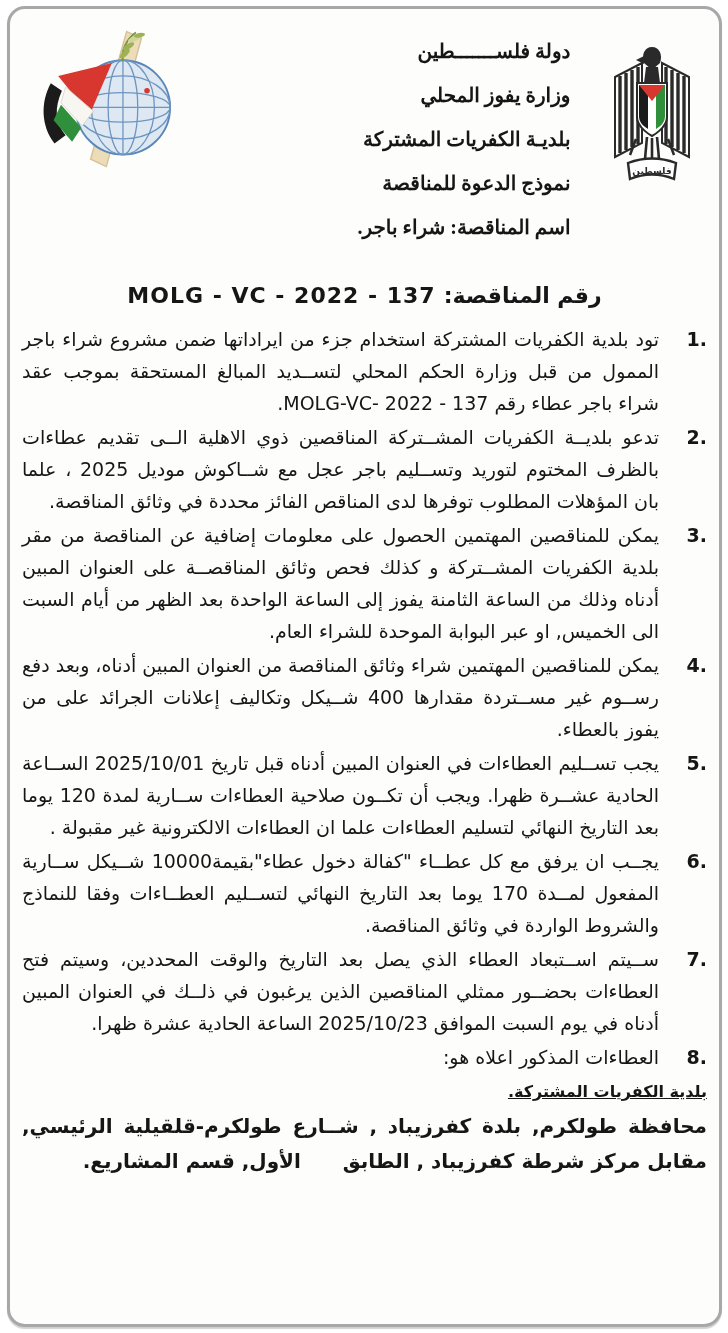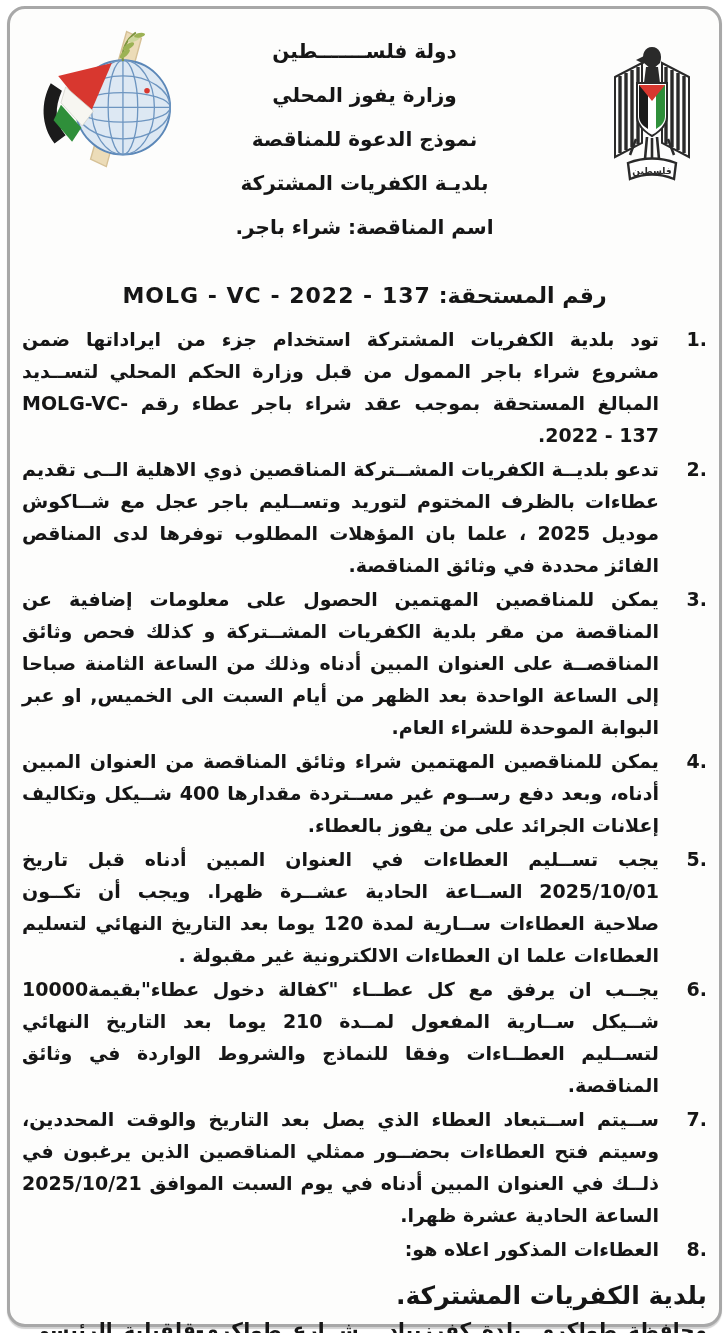--- a/index.html
+++ b/index.html
@@ -10,40 +10,40 @@
   .paper{
     position:absolute;top:6px;left:7px;right:6px;bottom:6px;
     background:#fdfdfc;border:3px solid #a8a8a8;border-radius:18px;
     box-sizing:border-box;padding:16px 12px 8px 12px;direction:rtl;
     box-shadow:0 2px 1px rgba(0,0,0,.18);
   }
   
   .header{position:relative;height:254px;}
   .logo-muni{position:absolute;left:14px;top:0;width:148px;height:150px;}
   .logo-emblem{position:absolute;right:4px;top:18px;width:102px;height:148px;}
-  .titles{width:440px;margin:0 auto;position:relative;right:0;text-align:center;padding-top:4px;}
+  .titles{width:440px;margin:0 auto;position:relative;right:14px;text-align:right;padding-top:4px;font-family:Liberation Serif, serif;}
   .title-line{font-weight:bold;font-size:20px;line-height:44px;white-space:nowrap;}
   .tender-no{
     text-align:center;font-weight:bold;font-size:22px;line-height:34px;margin-top:0;
     display:flex;justify-content:center;gap:8px;direction:rtl;align-items:baseline;
   }
   .tender-no .val{direction:ltr;unicode-bidi:embed;letter-spacing:1px;text-align:center;}
   
   .clauses{margin-top:10px;}
   .item{display:flex;direction:rtl;margin-bottom:2px;}
   .item-num{
     width:28px;flex:0 0 28px;margin-left:20px;font-weight:bold;font-size:19px;
     line-height:32px;text-align:right;unicode-bidi:plaintext;direction:rtl;
   }
   .item-text{
-    flex:1;font-weight:bold;font-size:19px;line-height:32px;
+    flex:1;font-weight:normal;font-size:19px;line-height:32px;
     text-align:justify;text-align-last:right;
   }
   
-  .org-line{font-weight:bold;font-size:25px;line-height:34px;margin-top:14px;}
+  .org-line{font-weight:bold;font-size:16px;line-height:34px;margin-top:2px;text-decoration:underline;}
   .address{font-weight:bold;font-size:20px;line-height:35px;text-align:justify;text-align-last:right;}
 </style>
 </head>
 <body>
 
 <div class="paper">
 
   <div class="header">
 
     <div class="logo-muni">
@@ -121,59 +121,59 @@
         </g>
 
         <path d="M26,120 Q50,111 74,120 L72,136 Q50,127 28,136 Z" fill="#ffffff" stroke="#2a2a2a" stroke-width="2.4"></path>
         <text x="50" y="131" text-anchor="middle" font-size="9" font-weight="bold" fill="#2a2a2a" font-family="DejaVu Sans, sans-serif">فلسطين</text>
       </svg>
     </div>
 
     <div class="titles">
       <div class="title-line">دولة فلســـــــطين</div>
       <div class="title-line">وزارة يفوز المحلي</div>
+      <div class="title-line">بلديـة الكفريات المشتركة</div>
       <div class="title-line">نموذج الدعوة للمناقصة</div>
-      <div class="title-line">بلديـة الكفريات المشتركة</div>
       <div class="title-line">اسم المناقصة: شراء باجر.</div>
     </div>
   </div>
 
   <div class="tender-no">
-    <span>رقم المستحقة:</span>
+    <span>رقم المناقصة:</span>
     <span class="val">MOLG - VC - 2022 - 137</span>
   </div>
 
   <div class="clauses">
     <div class="item">
       <div class="item-num">1.</div>
       <div class="item-text">تود بلدية الكفريات المشتركة استخدام جزء من ايراداتها ضمن مشروع شراء باجر الممول من قبل وزارة الحكم المحلي لتســديد المبالغ المستحقة بموجب عقد  شراء باجر عطاء رقم MOLG-VC- 2022 - 137.</div>
     </div>
     <div class="item">
       <div class="item-num">2.</div>
       <div class="item-text">تدعو بلديــة الكفريات المشــتركة المناقصين ذوي الاهلية الــى تقديم عطاءات بالظرف المختوم لتوريد وتســليم باجر عجل مع شــاكوش موديل 2025 ، علما بان المؤهلات المطلوب توفرها لدى المناقص الفائز محددة في  وثائق المناقصة.</div>
     </div>
     <div class="item">
       <div class="item-num">3.</div>
-      <div class="item-text">يمكن للمناقصين المهتمين الحصول على معلومات إضافية عن المناقصة من مقر بلدية الكفريات المشــتركة و كذلك فحص وثائق المناقصــة على العنوان المبين أدناه وذلك من الساعة الثامنة صباحا إلى الساعة الواحدة بعد الظهر من أيام السبت الى الخميس, او عبر البوابة الموحدة للشراء العام.</div>
+      <div class="item-text">يمكن للمناقصين المهتمين الحصول على معلومات إضافية عن المناقصة من مقر بلدية الكفريات المشــتركة و كذلك فحص وثائق المناقصــة على العنوان المبين أدناه وذلك من الساعة الثامنة يفوز إلى الساعة الواحدة بعد الظهر من أيام السبت الى الخميس, او عبر البوابة الموحدة للشراء العام.</div>
     </div>
     <div class="item">
       <div class="item-num">4.</div>
       <div class="item-text">يمكن للمناقصين المهتمين شراء وثائق المناقصة من العنوان المبين أدناه، وبعد دفع رســوم غير مســتردة مقدارها 400 شــيكل وتكاليف إعلانات الجرائد على من يفوز بالعطاء.</div>
     </div>
     <div class="item">
       <div class="item-num">5.</div>
       <div class="item-text">يجب تســليم العطاءات في العنوان المبين أدناه قبل تاريخ 2025/10/01 الســاعة الحادية عشــرة ظهرا. ويجب أن تكــون صلاحية العطاءات ســارية لمدة 120 يوما بعد التاريخ النهائي لتسليم العطاءات علما ان العطاءات الالكترونية غير مقبولة .</div>
     </div>
     <div class="item">
       <div class="item-num">6.</div>
-      <div class="item-text">يجــب ان يرفق مع كل عطــاء "كفالة دخول عطاء"بقيمة10000 شــيكل ســارية المفعول لمــدة 210 يوما بعد التاريخ النهائي لتســليم العطــاءات وفقا للنماذج والشروط الواردة في وثائق المناقصة.</div>
+      <div class="item-text">يجــب ان يرفق مع كل عطــاء "كفالة دخول عطاء"بقيمة10000 شــيكل ســارية المفعول لمــدة 170 يوما بعد التاريخ النهائي لتســليم العطــاءات وفقا للنماذج والشروط الواردة في وثائق المناقصة.</div>
     </div>
     <div class="item">
       <div class="item-num">7.</div>
-      <div class="item-text">ســيتم اســتبعاد العطاء الذي يصل بعد التاريخ والوقت المحددين، وسيتم فتح العطاءات بحضــور ممثلي المناقصين الذين يرغبون في ذلــك في العنوان المبين أدناه في يوم السبت الموافق 2025/10/21 الساعة الحادية عشرة ظهرا.</div>
+      <div class="item-text">ســيتم اســتبعاد العطاء الذي يصل بعد التاريخ والوقت المحددين، وسيتم فتح العطاءات بحضــور ممثلي المناقصين الذين يرغبون في ذلــك في العنوان المبين أدناه في يوم السبت الموافق 2025/10/23 الساعة الحادية عشرة ظهرا.</div>
     </div>
     <div class="item">
       <div class="item-num">8.</div>
       <div class="item-text">العطاءات المذكور اعلاه هو:</div>
     </div>
   </div>
 
   <div class="org-line">بلدية الكفريات المشتركة.</div>
   <div class="address">محافظة طولكرم, بلدة كفرزيباد , شــارع طولكرم-قلقيلية الرئيسي, مقابل مركز شرطة كفرزيباد , الطابق &nbsp;&nbsp;&nbsp;&nbsp; الأول, قسم المشاريع.</div>
 

